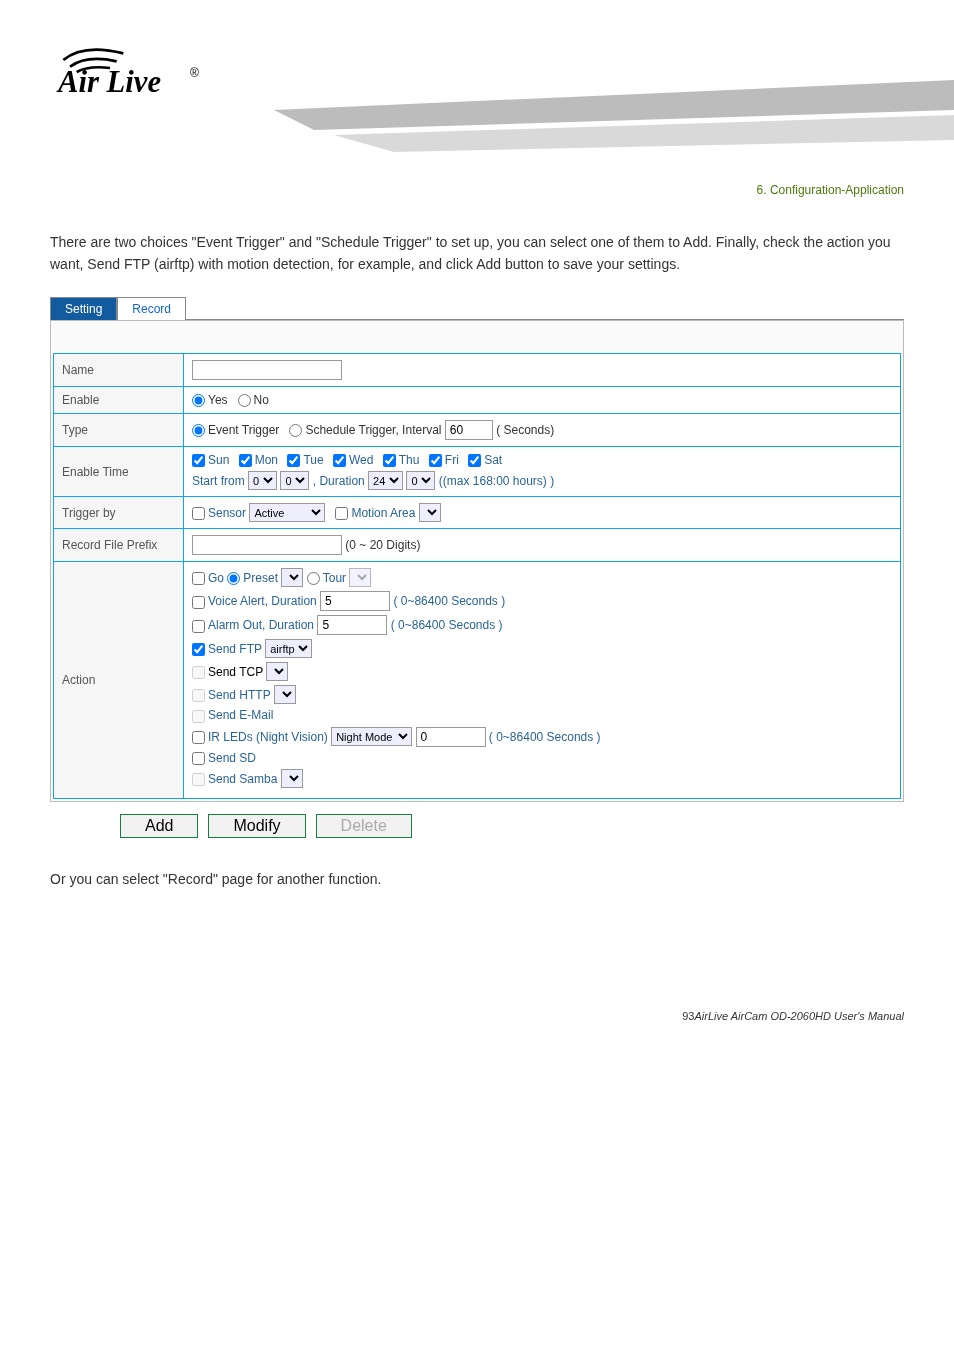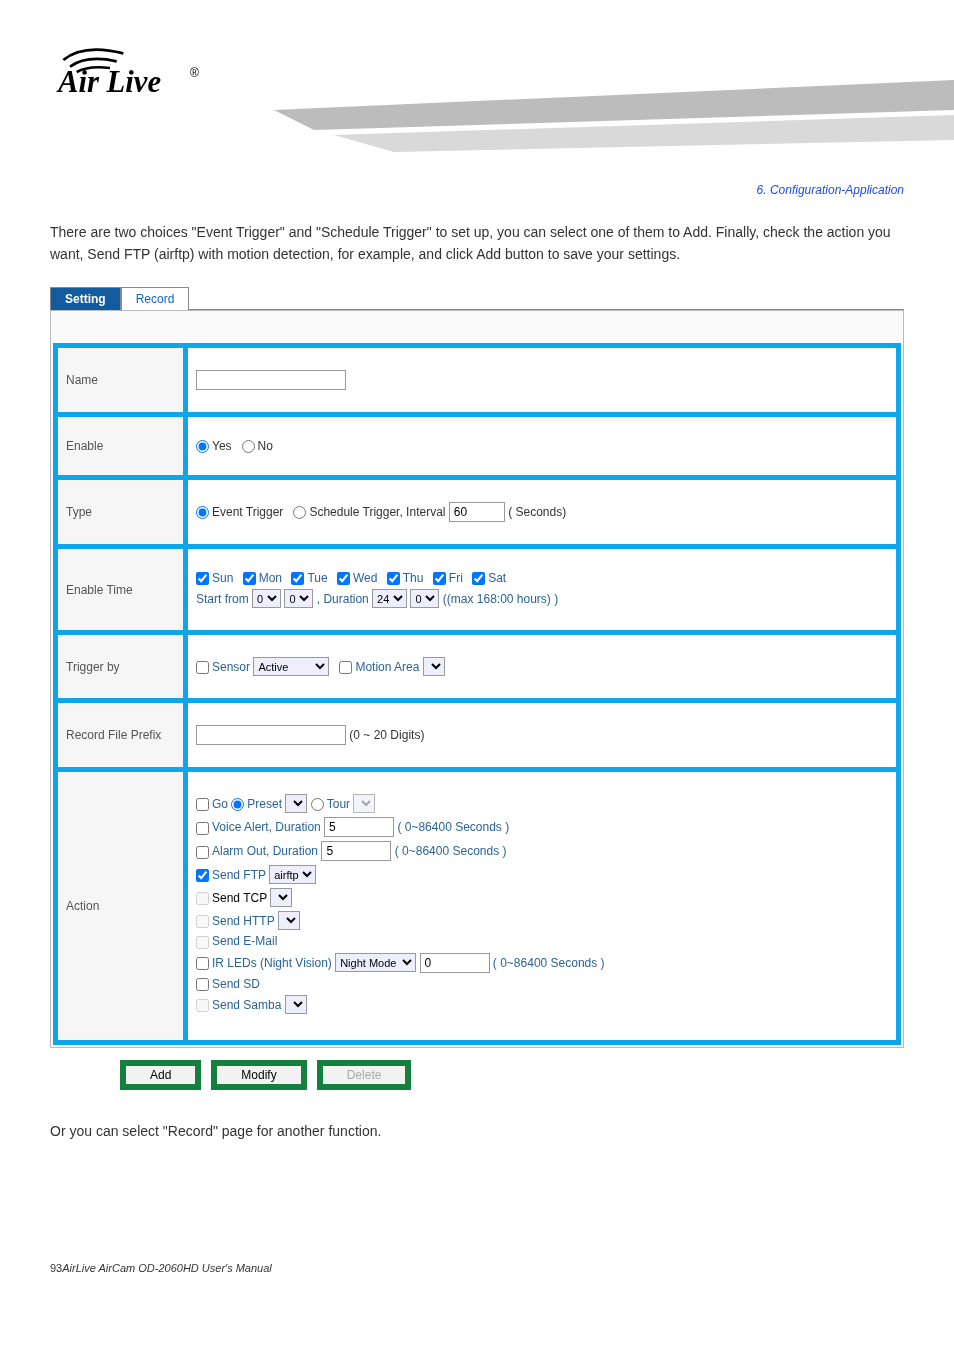--- a/index.html
+++ b/index.html
@@ -1,42 +1,42 @@
 <!DOCTYPE html>
 <html><head>
 <meta charset="utf-8">
 <style>
   * { box-sizing: border-box; margin: 0; padding: 0; }
   body { font-family: Arial, sans-serif; font-size: 13px; color: #333; background: #fff; width: 954px; }
   .page { padding: 40px 50px 60px 50px; position: relative; }
   .logo-wrap { margin-bottom: 10px; }
   .logo-svg { width: 200px; height: 60px; }
   .swoosh { position: absolute; top: 80px; right: 0; width: 680px; height: 80px; }
-  .chapter-head { text-align: right; margin-top: 80px; margin-bottom: 24px; font-size: 12px; color: #1d4ed8; font-style: italic; }
+  .chapter-head { text-align: right; margin-top: 80px; margin-bottom: 34px; font-size: 12px; color: #4d7c0f; }
   .body-text { font-size: 14px; line-height: 1.6; margin-bottom: 20px; }
   .tabs { border-bottom: 1px solid #888; display: flex; gap: 0; }
   .tab { padding: 4px 14px; font-size: 12px; border: 1px solid #888; border-bottom: none; background: #f6f6f6; position: relative; top: 1px; }
-  .tab.active { background: #125b9e; color: #fff; font-weight: bold; }
+  .tab.active { background: #125b9e; color: #fff; font-weight: normal; }
   .tab.inactive { color: #1166cc; background: #fff; padding-left: 14px; }
   .panel-outer { border: 1px solid #bbb; background: #fafafa; margin-top: 0; padding: 2px; }
   .settings-table { width: 100%; border-collapse: collapse; background: #f6f6f6; margin-top: 30px; }
-  .settings-table td { border: 5px solid #0ea5e9; padding: 22px 8px; font-size: 12px; vertical-align: middle; }
+  .settings-table td { border: 1px solid #0ea5e9; padding: 6px 8px; font-size: 12px; vertical-align: middle; }
   .settings-table td.label { width: 130px; color: #555; background: #f6f6f6; }
   .settings-table td.value { background: #fff; }
   input[type=text].inp { border: 1px solid #999; padding: 2px 4px; font-size: 12px; height: 20px; }
   .radio, .chk { margin-right: 3px; vertical-align: middle; }
   .sel { font-size: 11px; border: 1px solid #999; background: #eef; height: 19px; }
   .chk-label { color: #2a6496; margin-right: 6px; }
   .action-row { display: block; margin-bottom: 4px; color: #2a6496; }
   .action-row.disabled { color: #999; }
   .btn-row { margin-top: 12px; display: flex; gap: 10px; padding-left: 70px; }
-  .btn { padding: 2px 24px; font-size: 12px; border: 6px solid #15803d; background: #f2f2f2; }
+  .btn { padding: 2px 24px; font-size: 16px; border: 1px solid #15803d; background: #f2f2f2; }
   .btn.disabled { color: #aaa; }
   .postnote { margin-top: 30px; font-size: 14px; line-height: 1.6; }
-  .footer { margin-top: 120px; font-size: 11px; display: flex; justify-content: flex-start; color: #333; }
+  .footer { margin-top: 120px; font-size: 11px; display: flex; justify-content: flex-end; color: #333; }
   .footer .title-part { font-style: italic; }
 </style>
 </head>
 <body>
 
 <div class="page">
   <div class="logo-wrap">
     <svg class="logo-svg" viewBox="0 0 300 90">
       <g stroke="#000" stroke-width="4" fill="none">
         <path d="M20 30 Q50 5 110 20"></path>
@@ -78,21 +78,21 @@
           &nbsp;
           <input type="radio" class="radio" style=""><span>No</span>
         </td>
       </tr>
       <tr>
         <td class="label">Type</td>
         <td class="value">
           <input type="radio" class="radio" checked="" style=""><span>Event Trigger</span>
           &nbsp;
           <input type="radio" class="radio" style=""><span>Schedule Trigger, Interval</span>
-          <input type="text" class="inp" style="width: 56px;" value="60">
+          <input type="text" class="inp" style="width: 48px;" value="60">
           <span>( Seconds)</span>
         </td>
       </tr>
       <tr>
         <td class="label">Enable Time</td>
         <td class="value">
           <div>
             <input type="checkbox" class="chk" checked="" style=""><span class="chk-label">Sun</span>
             <input type="checkbox" class="chk" checked="" style=""><span class="chk-label">Mon</span>
             <input type="checkbox" class="chk" checked="" style=""><span class="chk-label">Tue</span>

